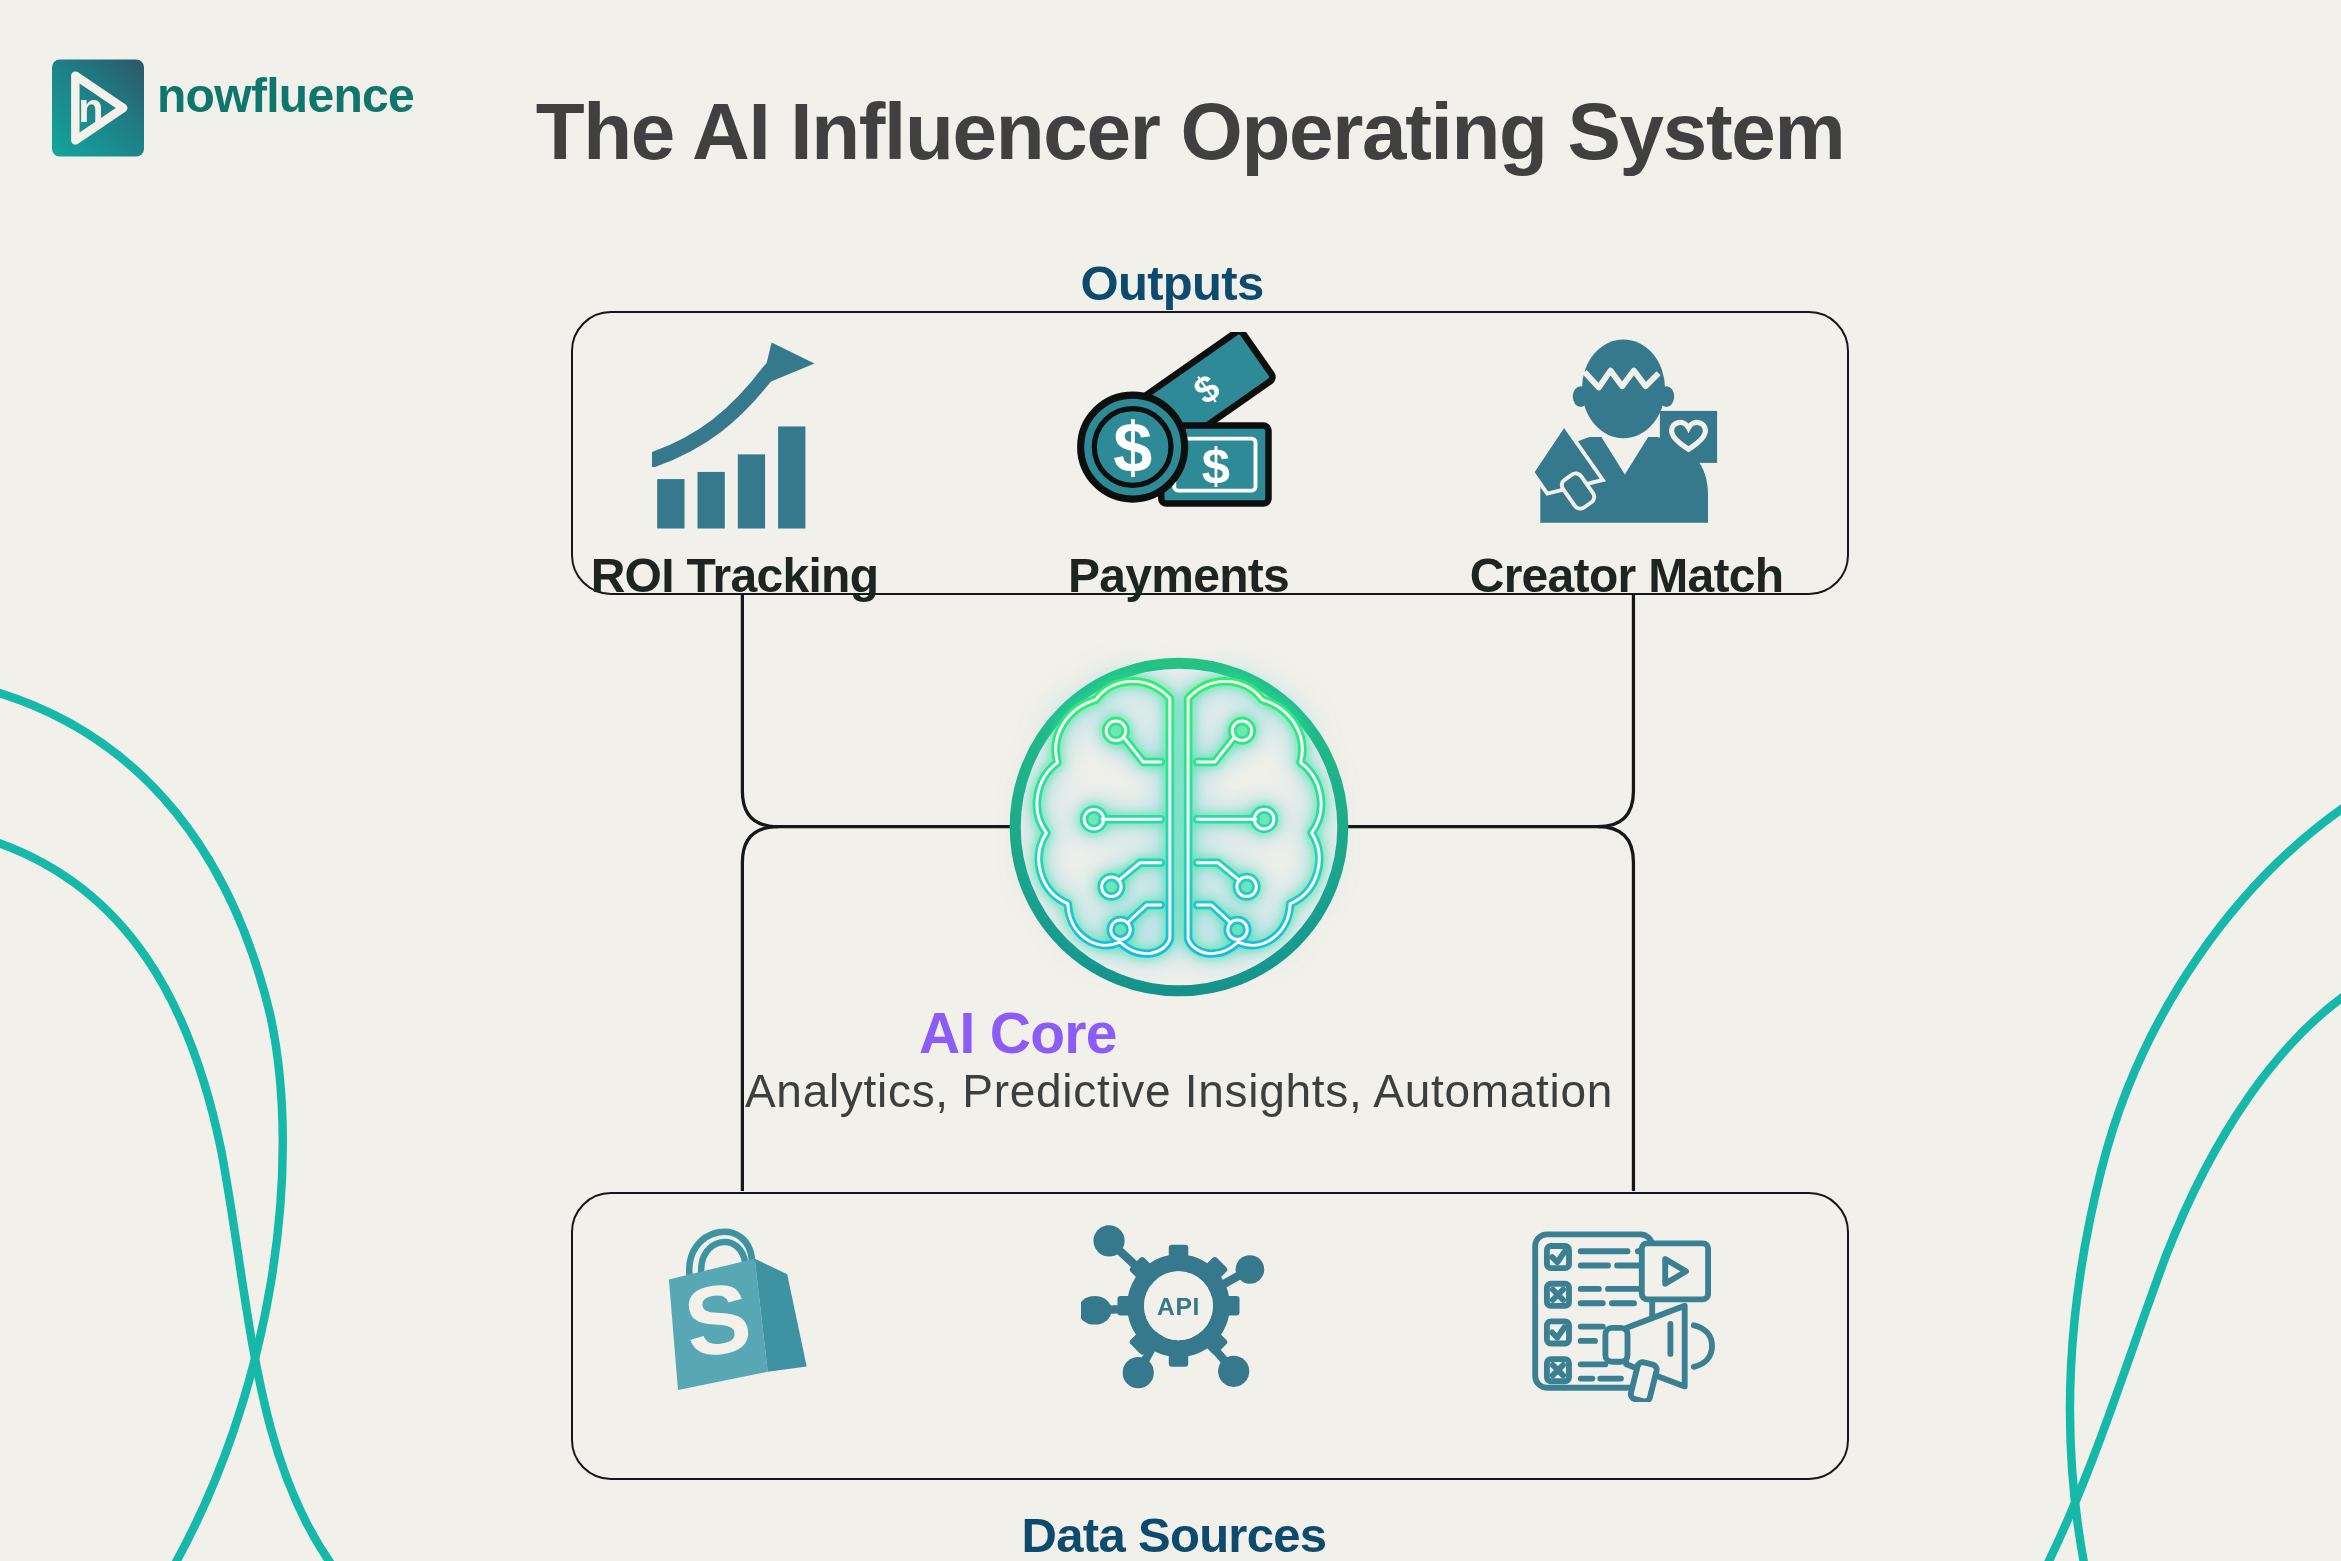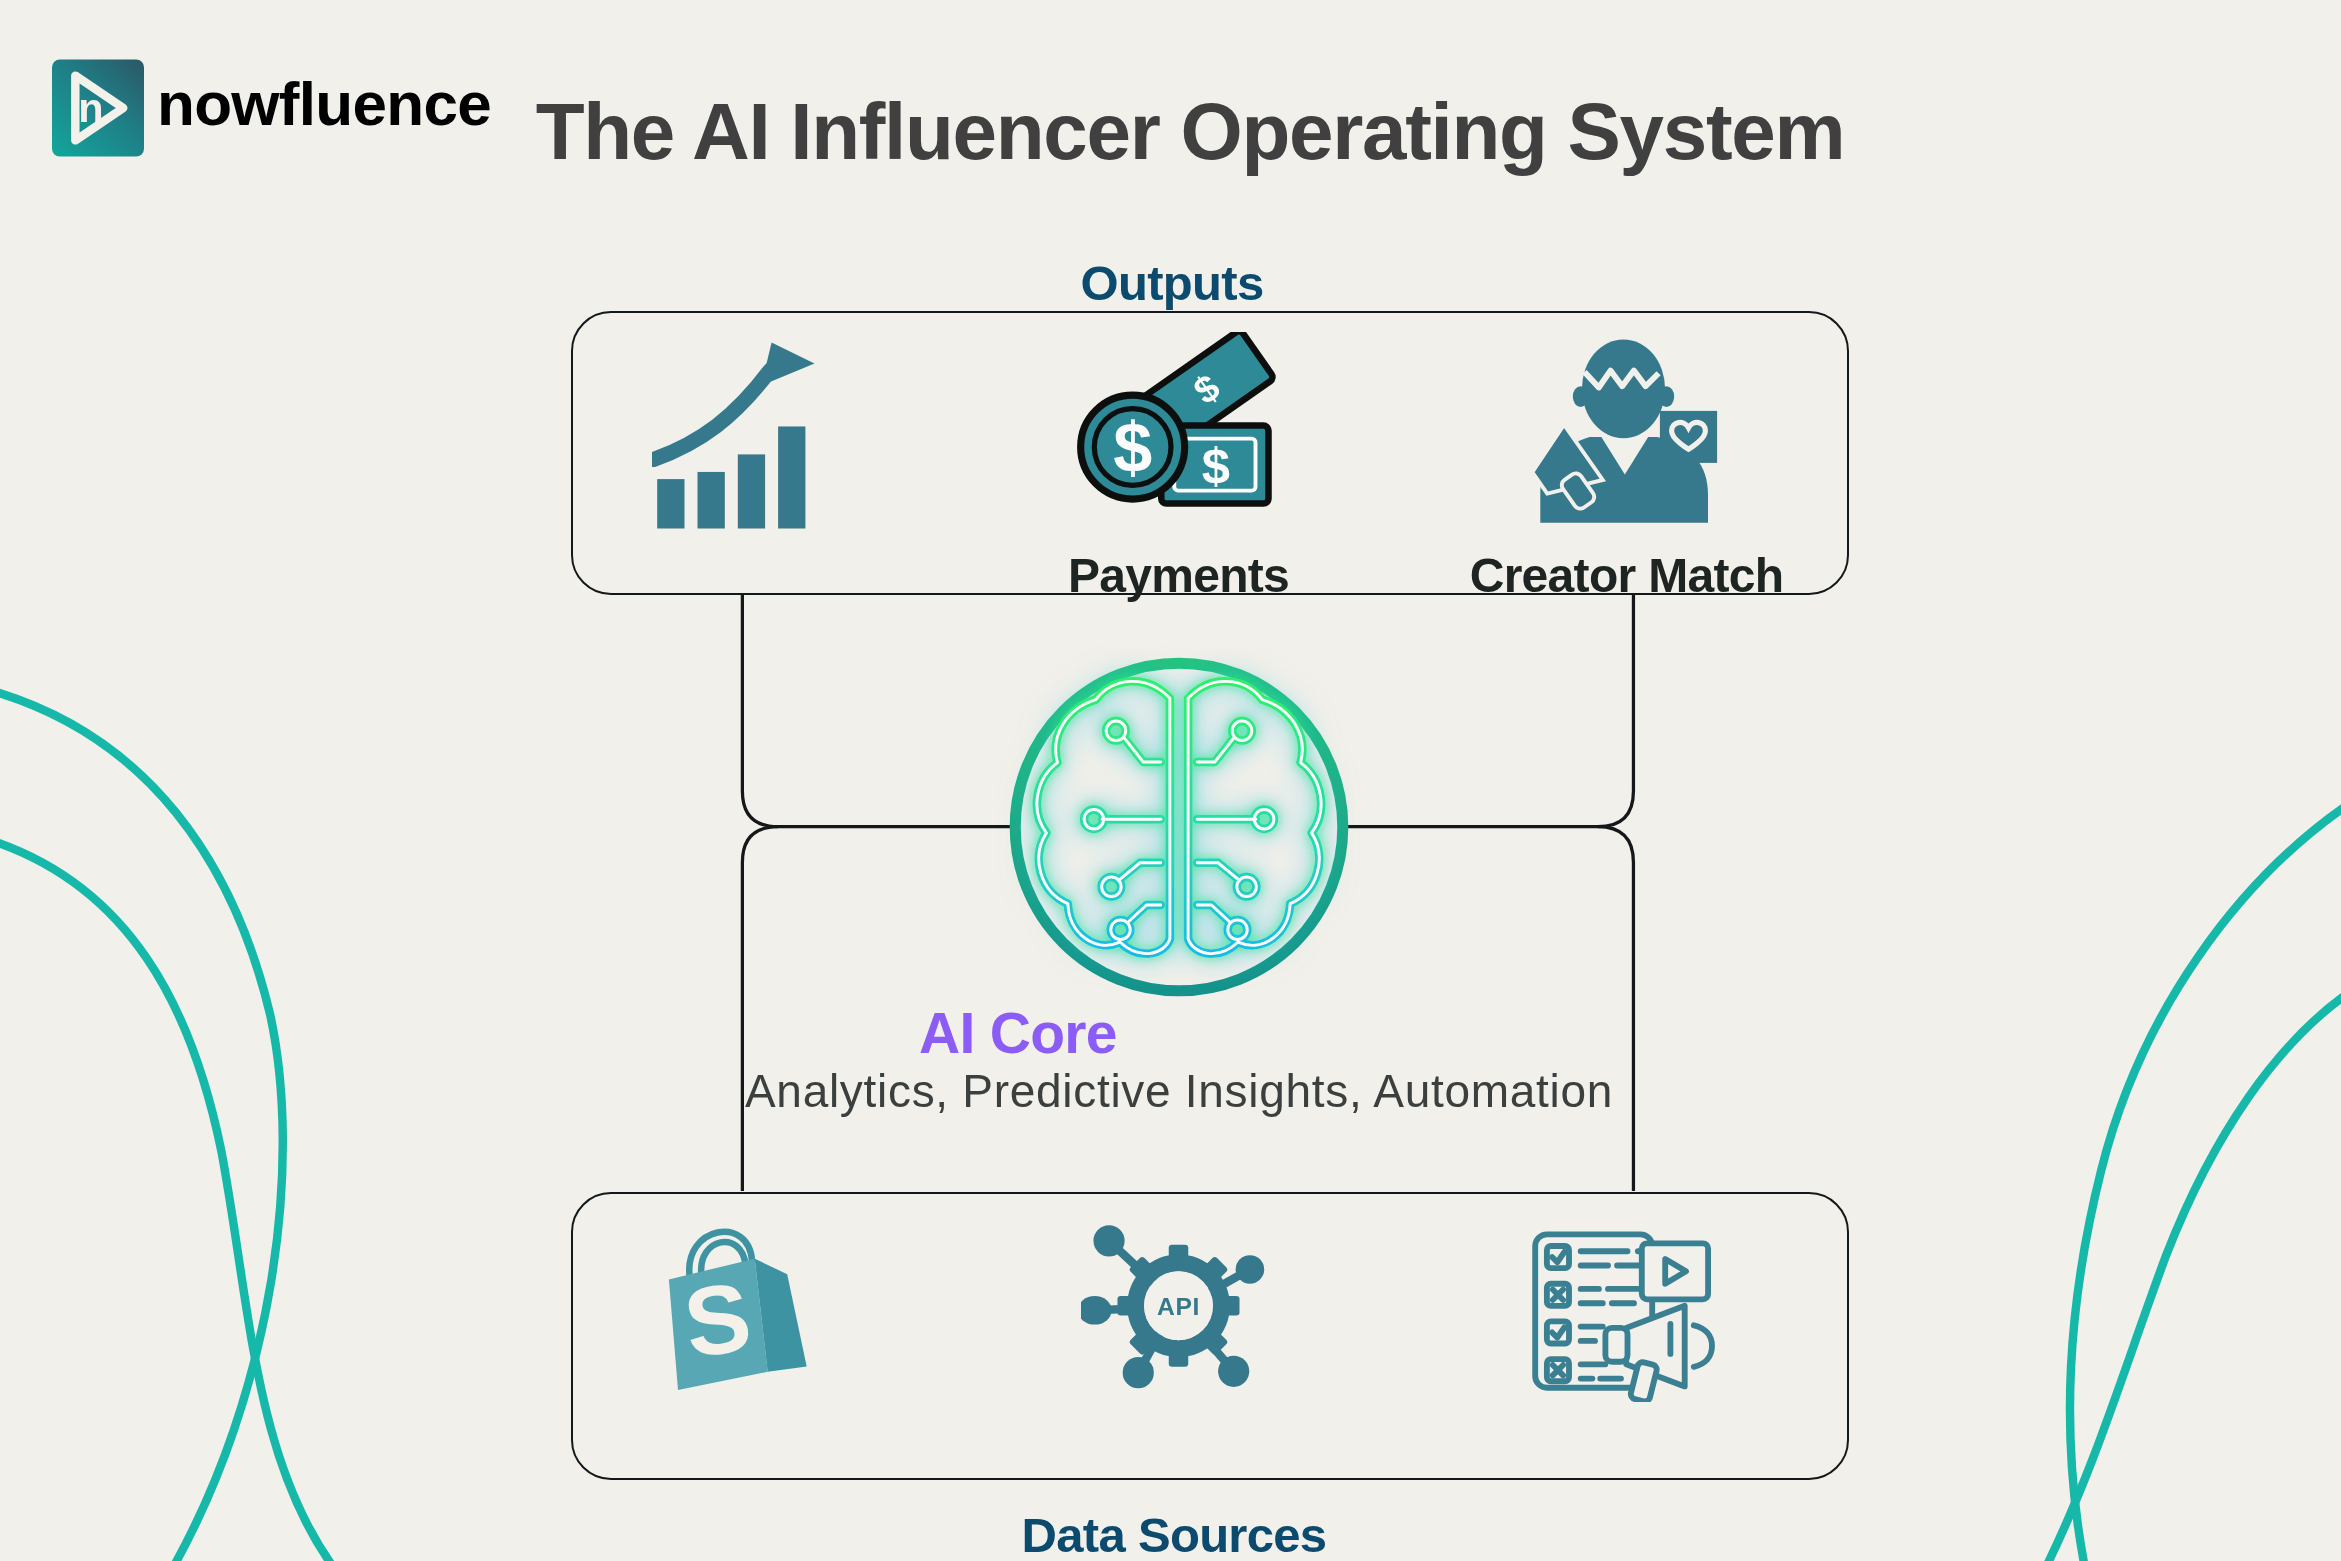--- a/index.html
+++ b/index.html
@@ -8,22 +8,22 @@
           font-family:"Liberation Sans","DejaVu Sans",sans-serif;}
   .abs{position:absolute;}
   svg{display:block;}
   .box{position:absolute;border:2.6px solid #14181a;border-radius:40px;background:transparent;}
   .section-label{position:absolute;font-weight:bold;font-size:49px;letter-spacing:-0.7px;
                  text-align:center;white-space:nowrap;color:#0c4a6e;}
   .item-label{position:absolute;font-weight:bold;font-size:48px;letter-spacing:-0.7px;
               text-align:center;white-space:nowrap;color:#1d2422;}
   #page-title{position:absolute;left:364px;top:86px;width:1652px;text-align:center;
               font-size:80px;font-weight:bold;letter-spacing:-1.3px;color:#404040;}
-  #wordmark{position:absolute;left:157px;top:68px;font-size:62px;font-weight:bold;
-            letter-spacing:-0.7px;color:#000000;}
+  #wordmark{position:absolute;left:157px;top:68px;font-size:48px;font-weight:bold;
+            letter-spacing:-0.7px;color:#0f766e;}
   #ai-core-label{position:absolute;left:919px;top:1000px;width:520px;text-align:left;
                  font-size:57px;font-weight:bold;letter-spacing:-0.7px;color:#8b5cf6;}
   #ai-core-subtitle{position:absolute;left:691px;top:1064px;width:976px;text-align:center;
                     font-size:46px;font-weight:normal;letter-spacing:0.7px;color:#3b403f;}
   .glow{filter:drop-shadow(0 0 9px rgba(46,230,140,.85)) drop-shadow(0 0 22px rgba(30,190,230,.55));}
 </style>
 </head>
 <body>
 
 <div id="canvas">
@@ -71,20 +71,21 @@
   <svg class="abs" style="left:652px;top:340px;" width="169" height="195" viewBox="0 0 260 300">
     <g fill="#36798d">
       <rect x="8" y="214" width="42" height="76"></rect>
       <rect x="70" y="203" width="42" height="87"></rect>
       <rect x="132" y="176" width="42" height="114"></rect>
       <rect x="194" y="133" width="42" height="157"></rect>
       <polygon points="168,70 184,4 250,36"></polygon>
     </g>
     <path d="M 2,184 C 75,158 128,118 182,46" fill="none" stroke="#36798d" stroke-width="23" stroke-linecap="round"></path>
   </svg>
+  <div class="item-label" style="left:507px;top:548px;width:455px;">ROI Tracking</div>
 
   <svg class="abs" style="left:1067px;top:332px;" width="221" height="195" viewBox="0 0 340 300">
     <g>
       <g transform="rotate(-35 215 88)">
         <rect x="120" y="42" width="190" height="92" rx="8" fill="#2d8a96" stroke="#0c0f0e" stroke-width="10"></rect>
         <text x="215" y="108" text-anchor="middle" font-size="58" font-weight="bold" fill="#ffffff" font-family="Liberation Sans, sans-serif">$</text>
       </g>
       <rect x="145" y="144" width="165" height="120" rx="8" fill="#2d8a96" stroke="#0c0f0e" stroke-width="10"></rect>
       <rect x="165" y="164" width="125" height="80" rx="6" fill="none" stroke="#ffffff" stroke-width="6"></rect>
       <text x="229" y="232" text-anchor="middle" font-size="78" font-weight="bold" fill="#ffffff" font-family="Liberation Sans, sans-serif">$</text>

